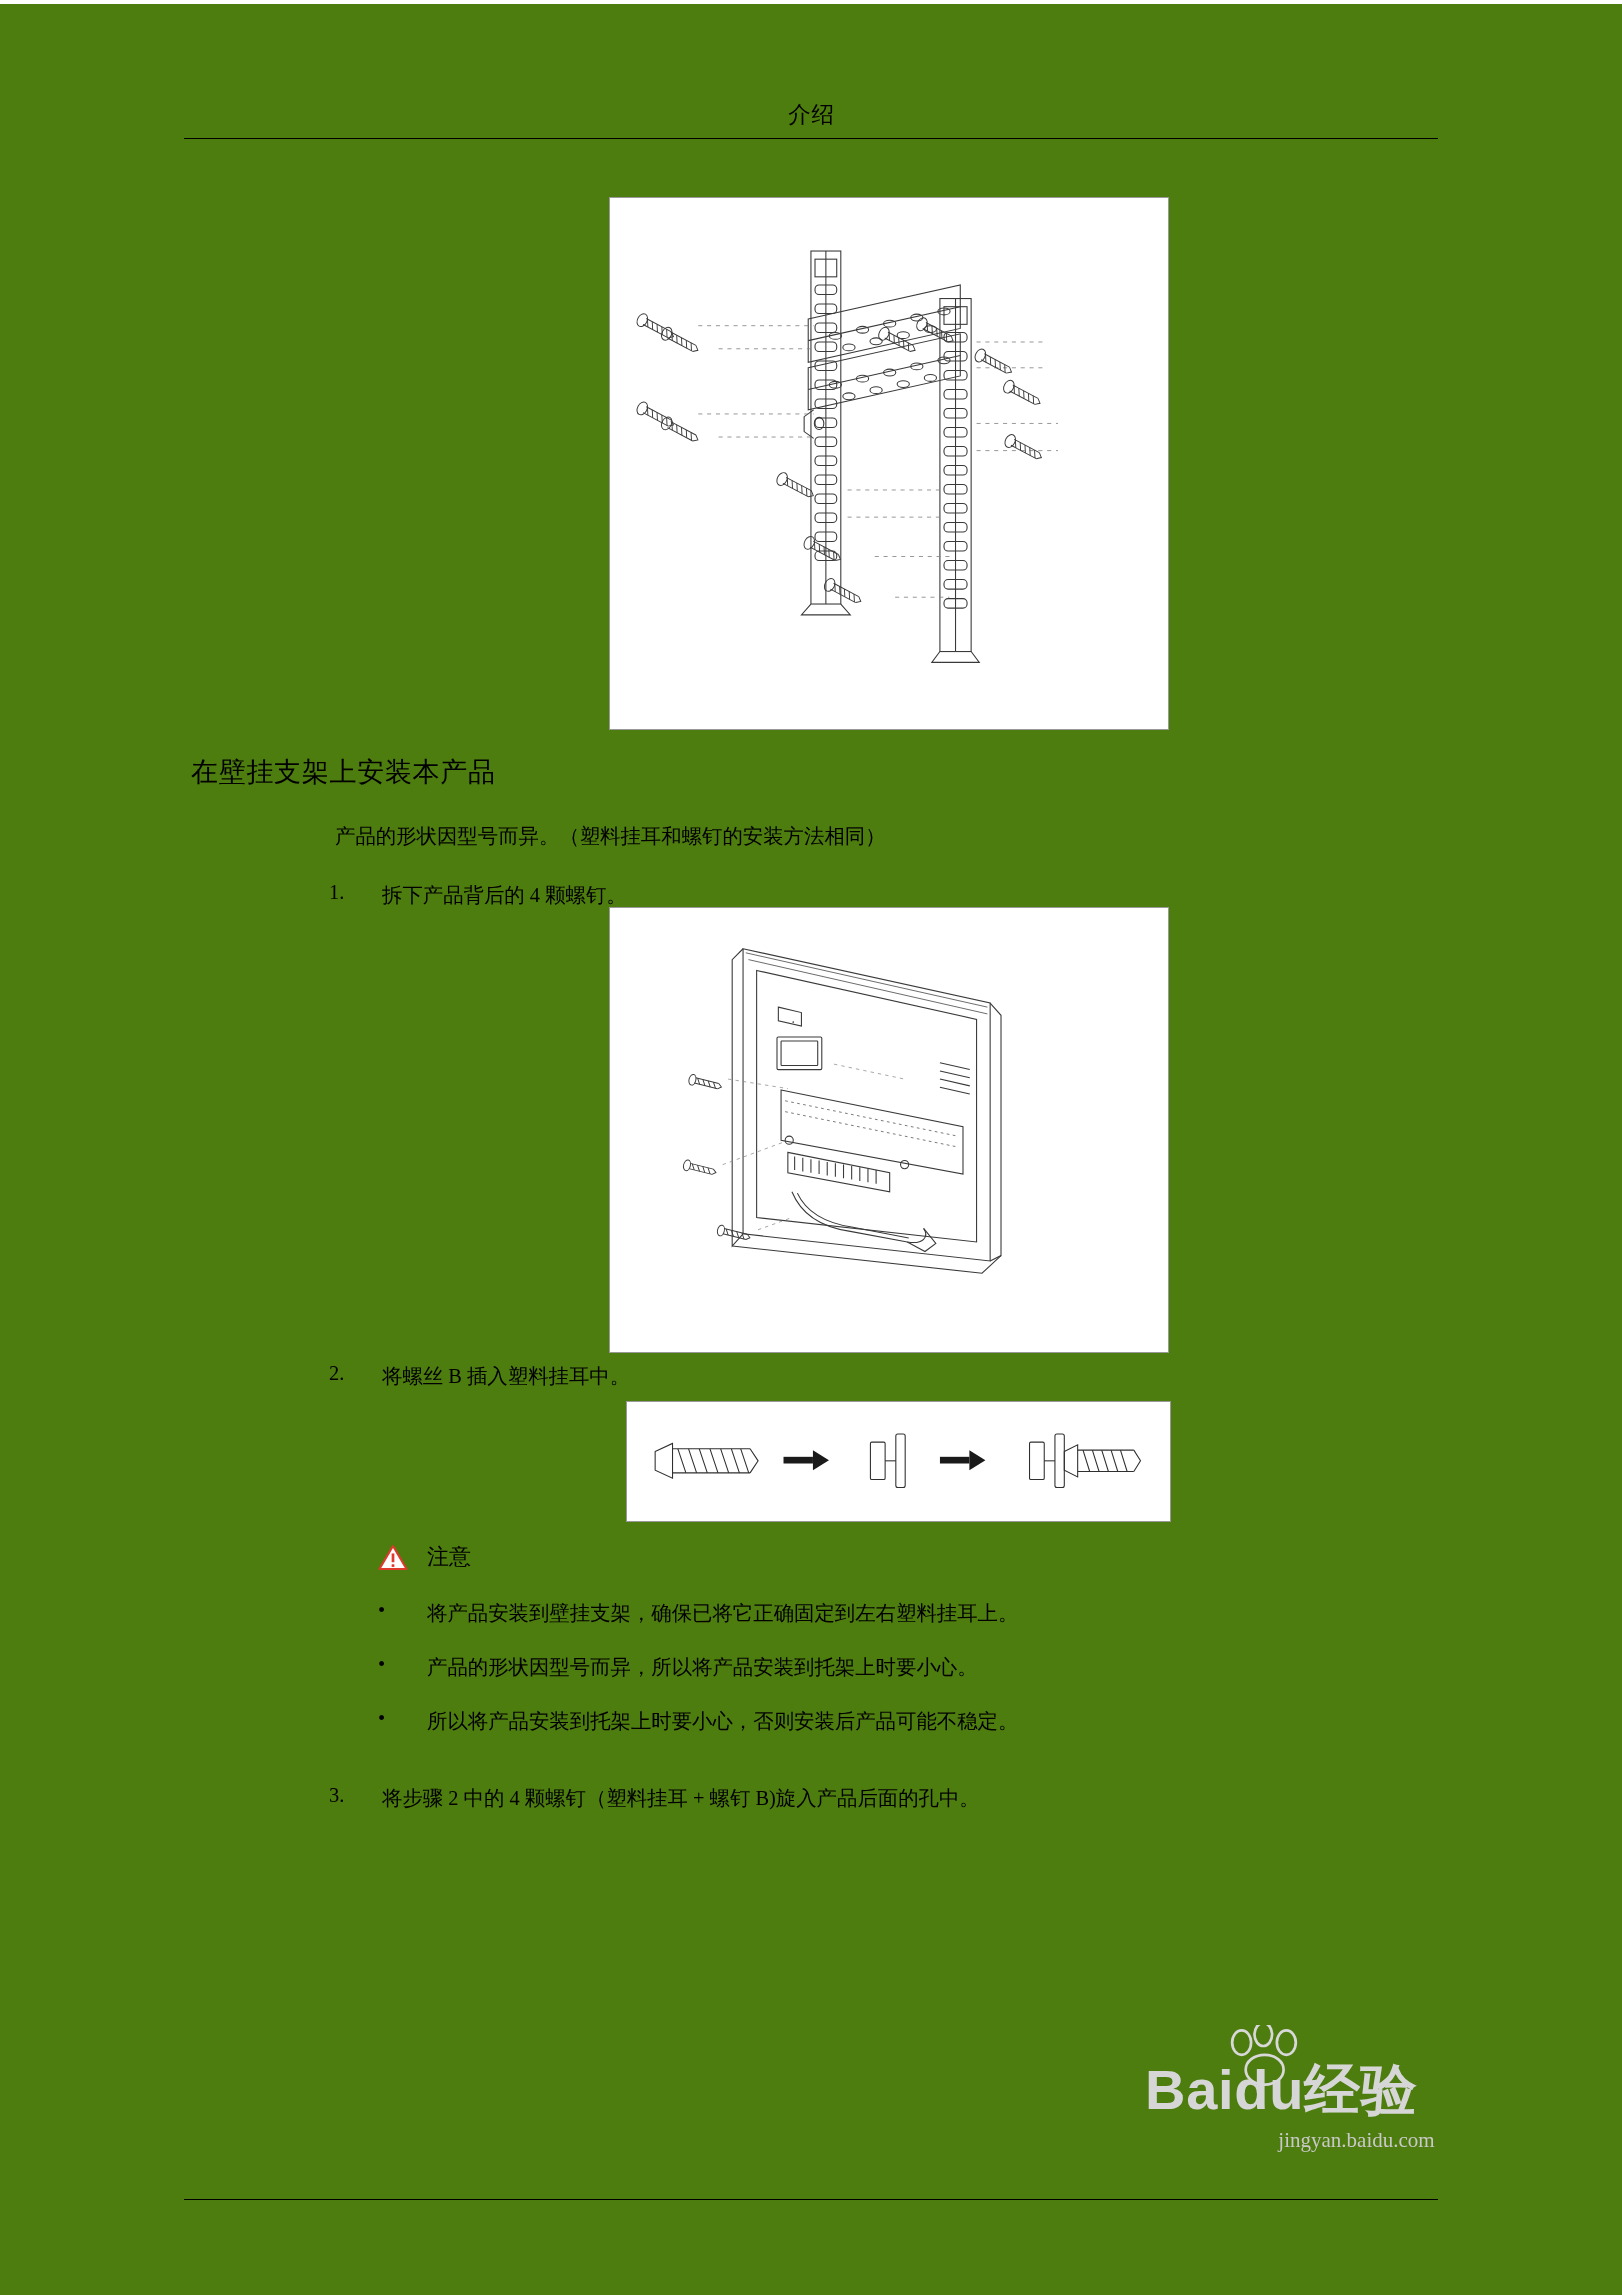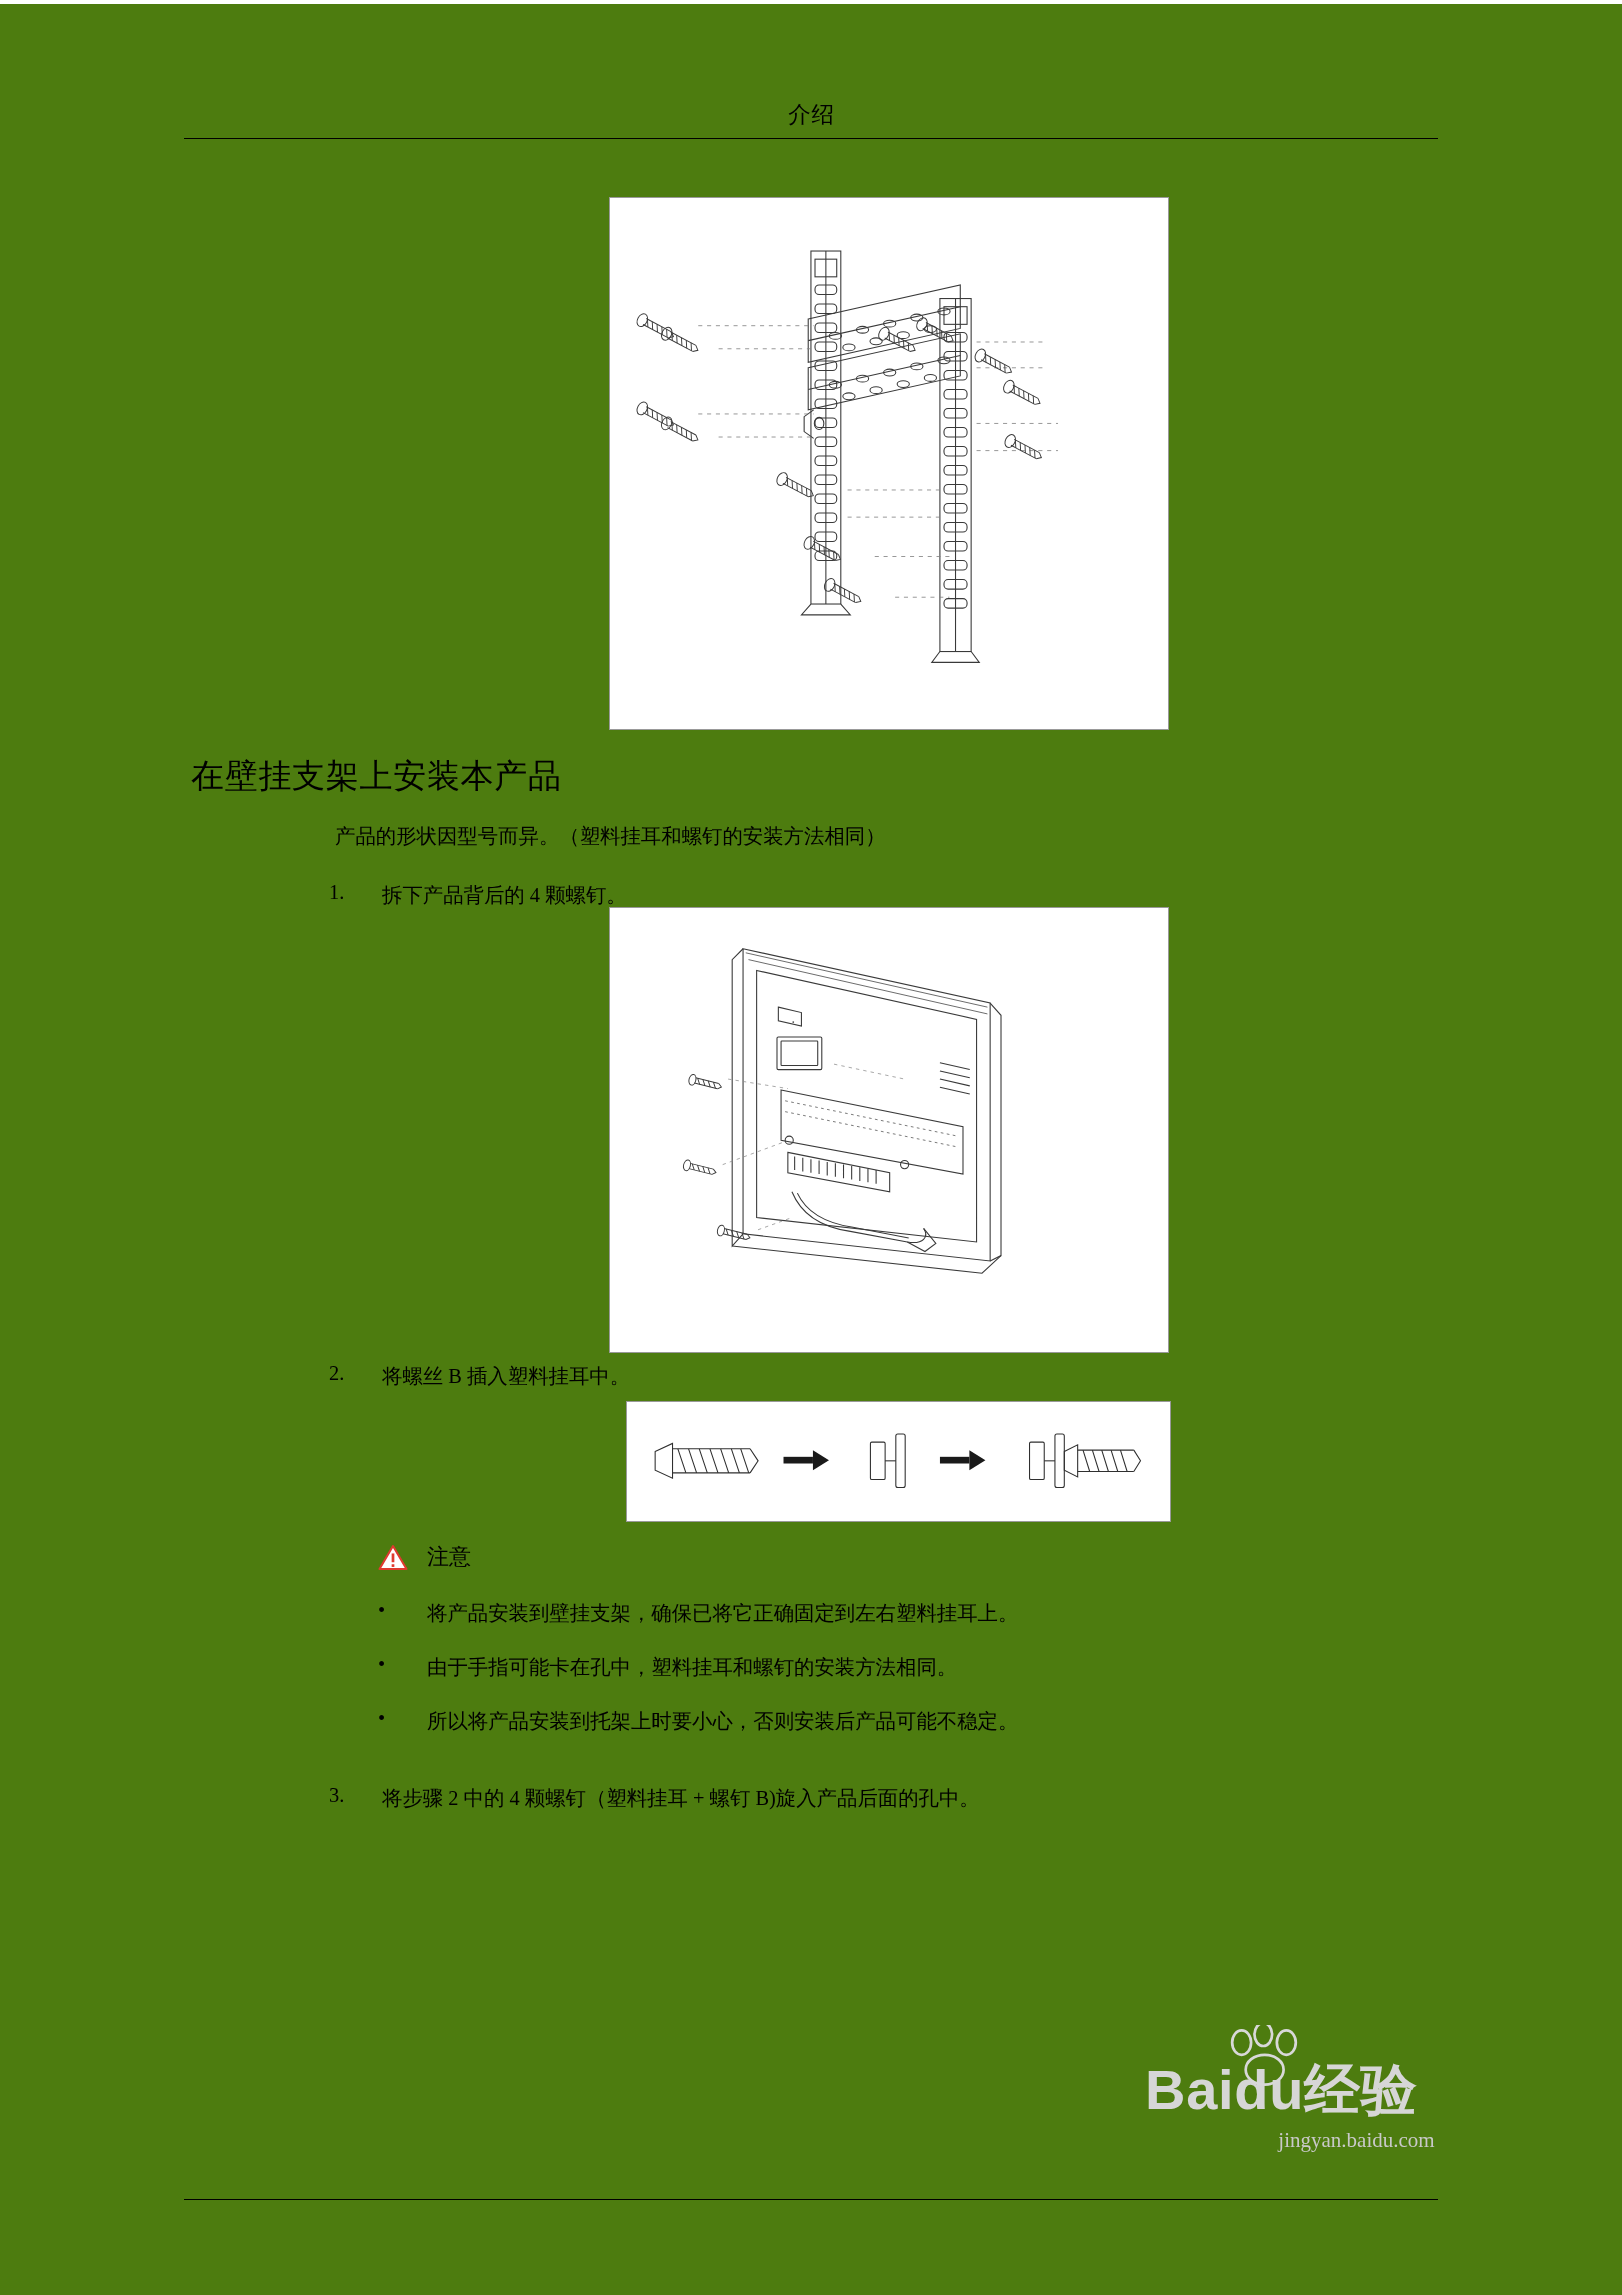--- a/index.html
+++ b/index.html
@@ -74,21 +74,21 @@
     display: block;
     width: 100%;
     height: 100%;
   }
 
   
   .section-heading {
     position: absolute;
     left: 191px;
     top: 750px;
-    font-size: 33px;
+    font-size: 27px;
     font-family: "Liberation Sans", "DejaVu Sans", sans-serif;
     letter-spacing: 0.7px;
   }
   .intro-note {
     position: absolute;
     left: 335px;
     top: 818px;
     font-size: 20.4px;
   }
   .step {
@@ -502,21 +502,21 @@
     <span class="caution-label">注意</span>
   </div>
 
   <div class="bullets">
     <div class="bullet">
       <span class="dot">•</span>
       <span>将产品安装到壁挂支架，确保已将它正确固定到左右塑料挂耳上。</span>
     </div>
     <div class="bullet">
       <span class="dot">•</span>
-      <span>由于手指可能卡在孔中，塑料挂耳和螺钉的安装方法相同。</span>
+      <span>产品的形状因型号而异，所以将产品安装到托架上时要小心。</span>
     </div>
     <div class="bullet">
       <span class="dot">•</span>
       <span>所以将产品安装到托架上时要小心，否则安装后产品可能不稳定。</span>
     </div>
   </div>
 
   <div class="step" id="step-3">
     <span class="num">3.</span>
     <span class="txt">将步骤 2 中的 4 颗螺钉（塑料挂耳 + 螺钉 B)旋入产品后面的孔中。</span>

